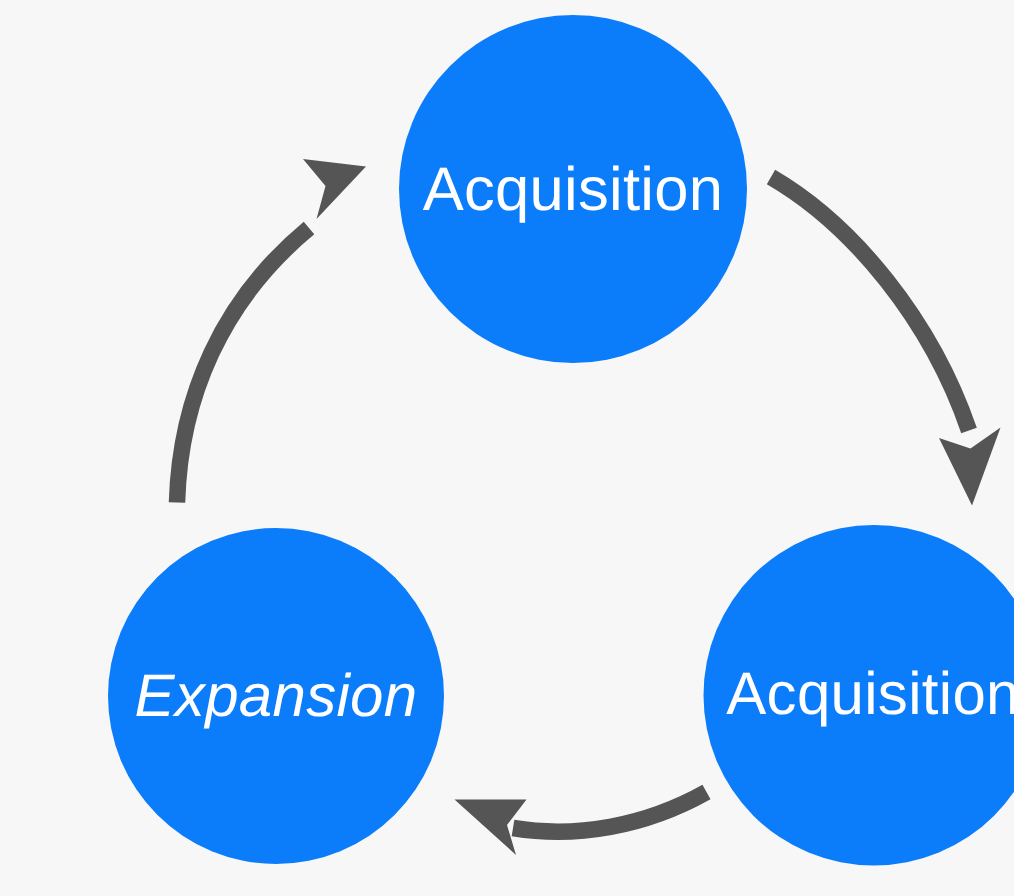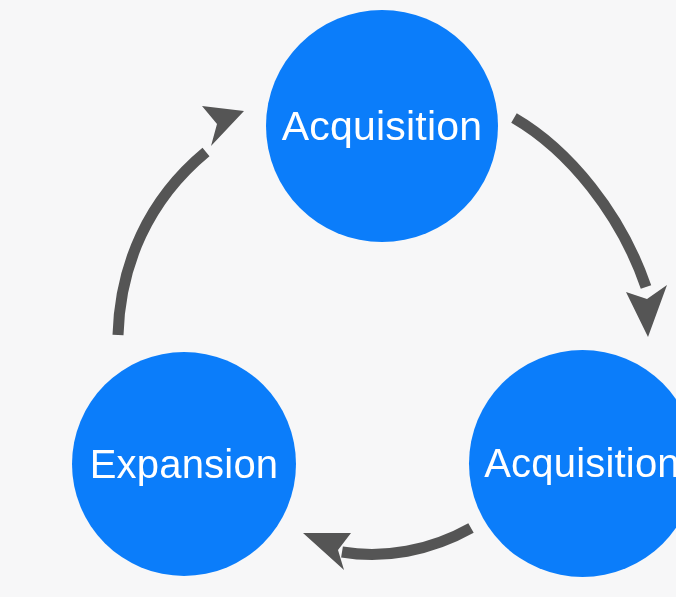--- a/index.html
+++ b/index.html
@@ -57,20 +57,21 @@
     left: 421px;
     top: 350px;
     width: 227px;
     height: 227px;
   }
   #node-expansion {
     left: 24px;
     top: 352px;
     width: 224px;
     height: 224px;
+    font-style: italic;
   }
   #node-acquisition .node-label { font-size: 41px; }
   #node-activation .node-label { font-size: 40px; }
   #node-expansion .node-label { font-size: 40px; }
 </style>
 </head>
 <body style="background: rgb(247, 247, 248);">
 
 <div id="diagram-root" style="background: rgb(247, 247, 248); margin-left: 48px;">
 

